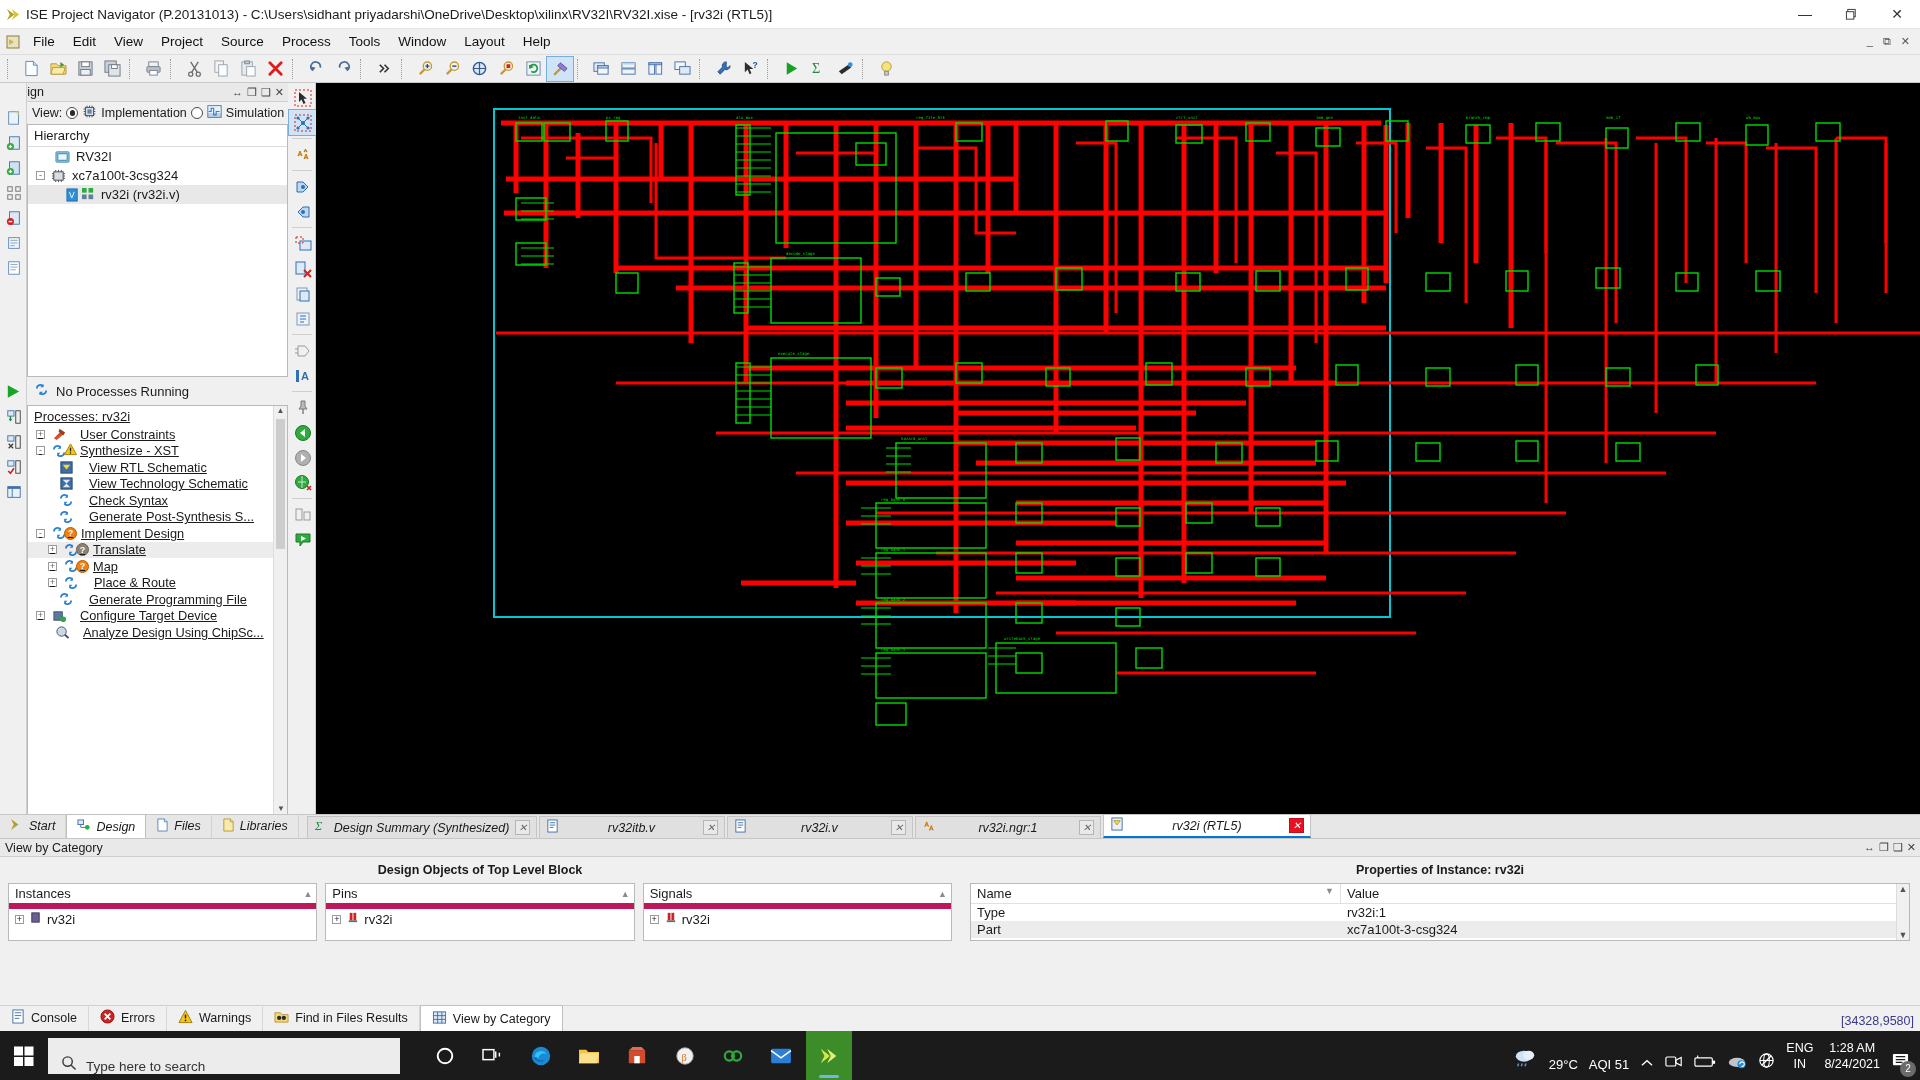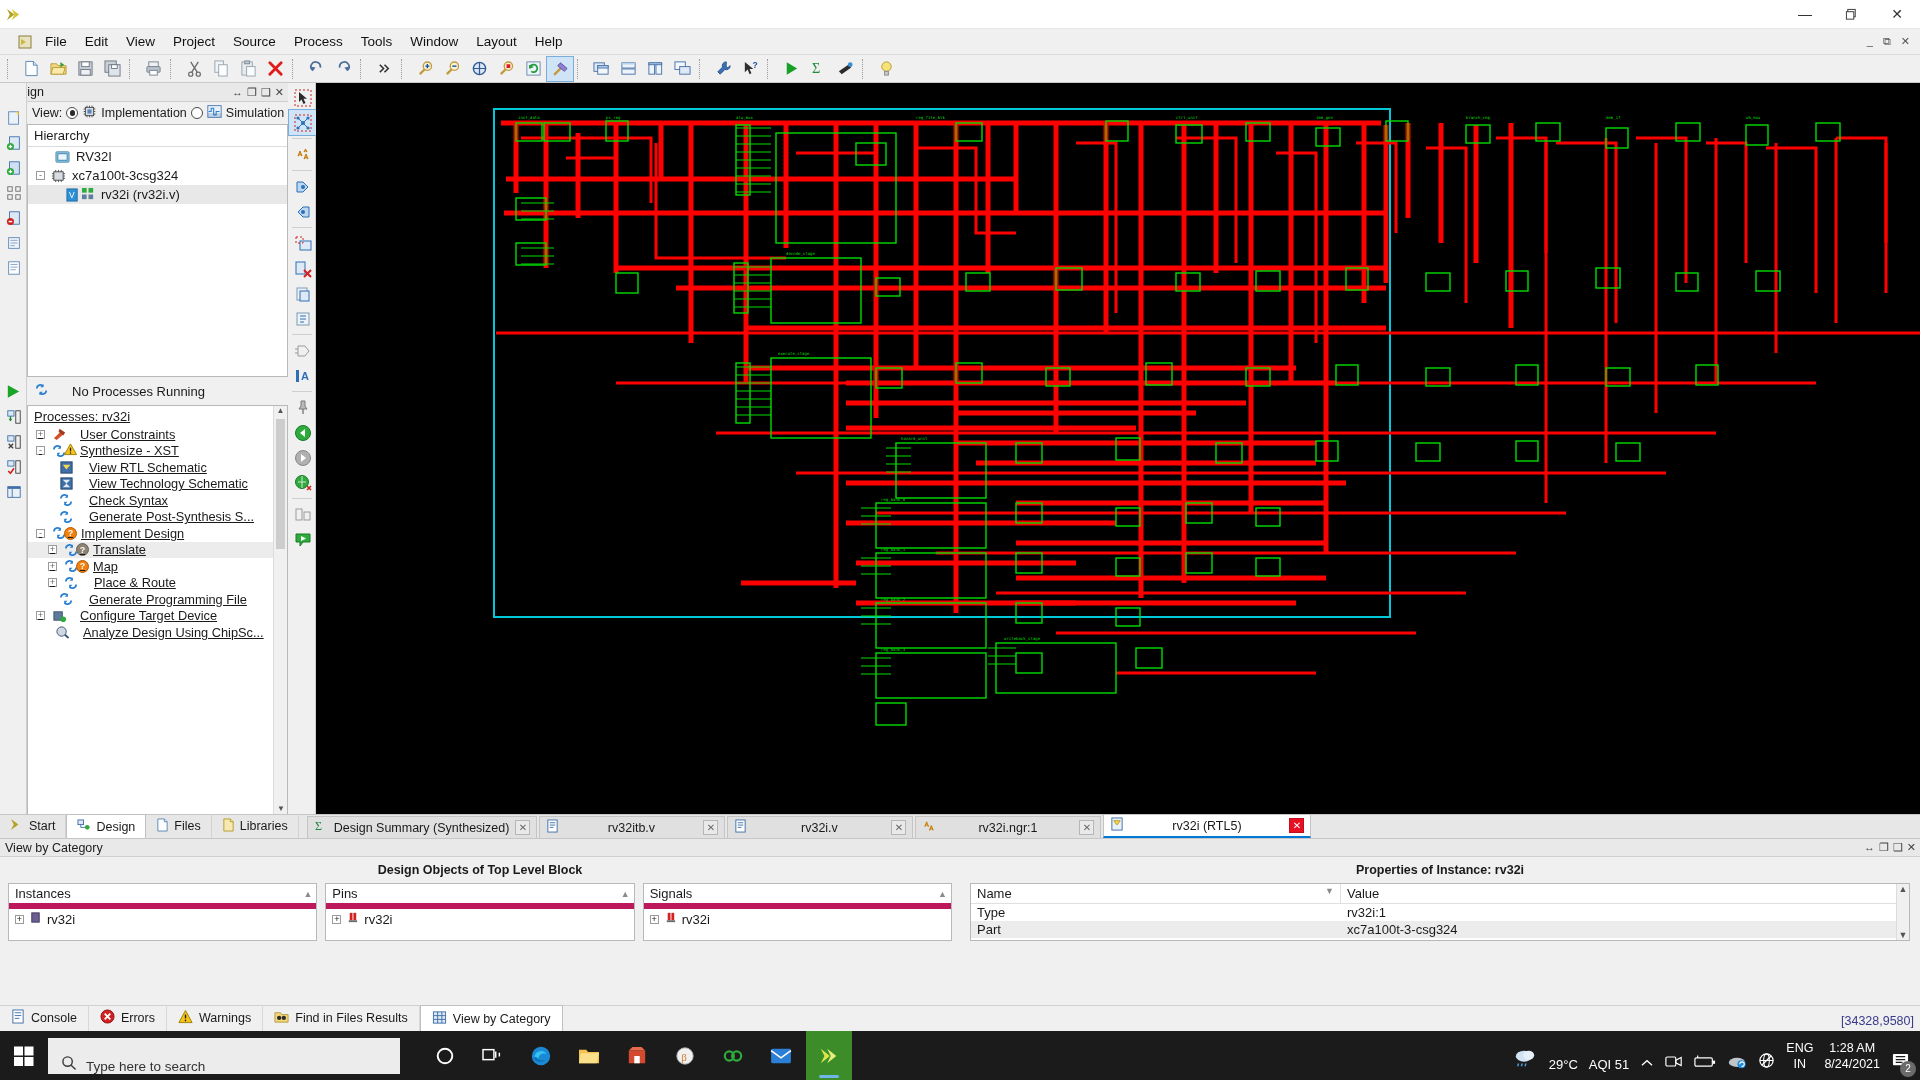--- a/index.html
+++ b/index.html
@@ -20,21 +20,21 @@
     width: 26px; height: 29px; display: flex; align-items: center; justify-content: center;
   }
   .titlebar .tb-text { font-size: 13.5px; color: #1b1b1b; white-space: nowrap; }
   .win-ctrls { margin-left: auto; display: flex; height: 29px; }
   .win-btn { width: 46px; height: 29px; display:flex; align-items:center; justify-content:center;
              color:#333; font-size:14px; }
 
   
   .menubar {
     height: 26px; background: #f0f0f0; display: flex; align-items: center;
-    border-bottom: 1px solid #dcdcdc; padding-left: 14px;
+    border-bottom: 1px solid #dcdcdc; padding-left: 2px;
   }
   .menu-icon { width: 22px; display:flex; align-items:center; justify-content:center; }
   .menu-item { padding: 3px 9px; font-size: 13.5px; color: #111; }
   .menu-right { margin-left: auto; display:flex; gap:2px; padding-right:6px; color:#555; font-size:11px;}
   .menu-right span { padding: 1px 4px; }
 
   
   .toolbar {
     height: 28px; background: #f0f0f0; display: flex; align-items: center;
     border-bottom: 1px solid #c9c9c9; padding-left: 4px; gap: 1px;
@@ -77,21 +77,21 @@
   .tree-row.sel { background:#e8e8e8; }
   .tw { width:12px; text-align:center; color:#666; font-size:10px; }
   .ticon { width:17px; display:flex; align-items:center; justify-content:center; }
 
   
   .proc-panel { position:absolute; left:0; top:296px; width:288px; bottom:0; }
   .proc-strip { position:absolute; left:0; top:0; width:27px; bottom:0; background:#f0f0f0;
                 border-right:1px solid #cfcfcf; }
   .noproc {
     position:absolute; left:27px; top:0; right:16px; height:24px; display:flex; align-items:center;
-    gap:23px; font-size:13px; padding-left:7px; background:#f0f0f0;
+    gap:7px; font-size:13px; padding-left:7px; background:#f0f0f0;
   }
   .proc-box {
     position:absolute; left:27px; top:26px; right:0; bottom:2px;
     background:#fff; border:1px solid #b9b9b9; overflow:hidden;text-decoration:underline;
   }
   .proc-title { font-size:13px; padding:3px 0 2px 6px; }
   .p-row { display:flex; align-items:center; height:16.5px; font-size:12.8px; white-space:nowrap; }
   .p-row.sel { background:#ececec; }
   .pbadge { width:13px; height:13px; border-radius:50%; display:inline-flex; align-items:center;
             justify-content:center; font-size:9px; font-weight:bold; color:#fff; }
@@ -106,21 +106,21 @@
   .ss-sep { height:1px; background:#cfcfcf; margin:3px 3px; }
 
   
   .canvas {
     position:absolute; left:316px; top:0; right:0; bottom:0; background:#000; overflow:hidden;
   }
 
   
   .tabbar {
     position:absolute; left:0; bottom:242px; right:0; height:24px; background:#e7e7e7;
-    display:flex; align-items:flex-end; border-top:1px solid #c6c6c6;
+    display:flex; align-items:flex-end; border-top:1px solid #c6c6c6;font-style:italic;
   }
   .ltab { display:flex; align-items:center; gap:5px; height:24px; padding:0 10px;
           font-size:12.5px; border-right:1px solid #d2d2d2;}
   .ltab.active { background:#fff; border-top:1px solid #c0c0c0; border-left:1px solid #c0c0c0;
                  border-right:1px solid #c0c0c0; height:25px; margin-bottom:-1px;}
   .dtab { display:flex; align-items:center; height:22px; padding:0 6px; font-size:12.5px;
           background:#e0e0e0; border:1px solid #c4c4c4; border-bottom:none; margin-left:2px;
           min-width:186px; justify-content:space-between; gap:6px;}
   .dtab.active { background:#fff; height:24px; border-bottom:2px solid #0078d7; }
   .dtab .tlabel { flex:1; text-align:center; }
@@ -189,20 +189,21 @@
 
 <div class="app">
 
   <div class="titlebar">
     <div class="logo">
       <svg width="15" height="15" viewBox="0 0 16 16">
           <path d="M1 2 L9 8 L1 14 L4 8 Z" fill="#b3a125"></path>
           <path d="M6 2 L14 8 L6 14 L9 8 Z" fill="#d4c338"></path>
         </svg>
     </div>
+    <div class="tb-text nowrap">ISE Project Navigator (P.20131013) - C:\Users\sidhant priyadarshi\OneDrive\Desktop\xilinx\RV32I\RV32I.xise - [rv32i (RTL5)]</div>
     <div class="win-ctrls">
       <div class="win-btn">—</div>
       <div class="win-btn">
         <svg width="13" height="13" viewBox="0 0 14 14">
             <rect x="3" y="1.5" width="8" height="8" fill="none" stroke="#333"></rect>
             <rect x="1.5" y="4" width="8" height="8" fill="#fff" stroke="#333"></rect>
           </svg>
       </div>
       <div class="win-btn close">✕</div>
     </div>

